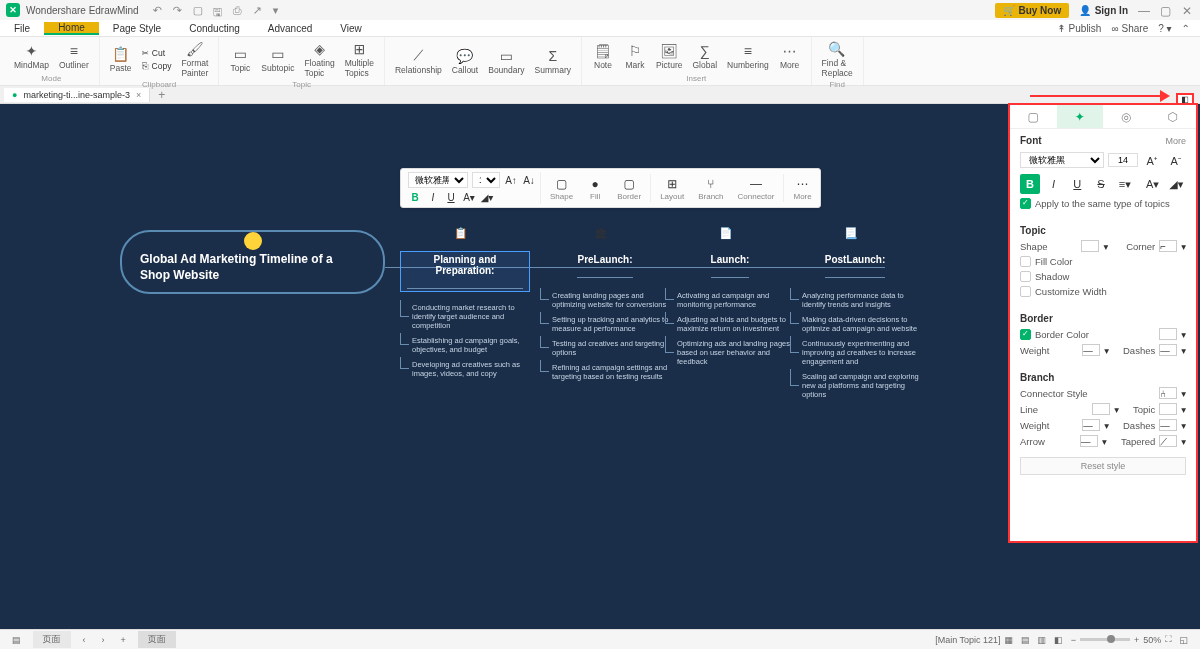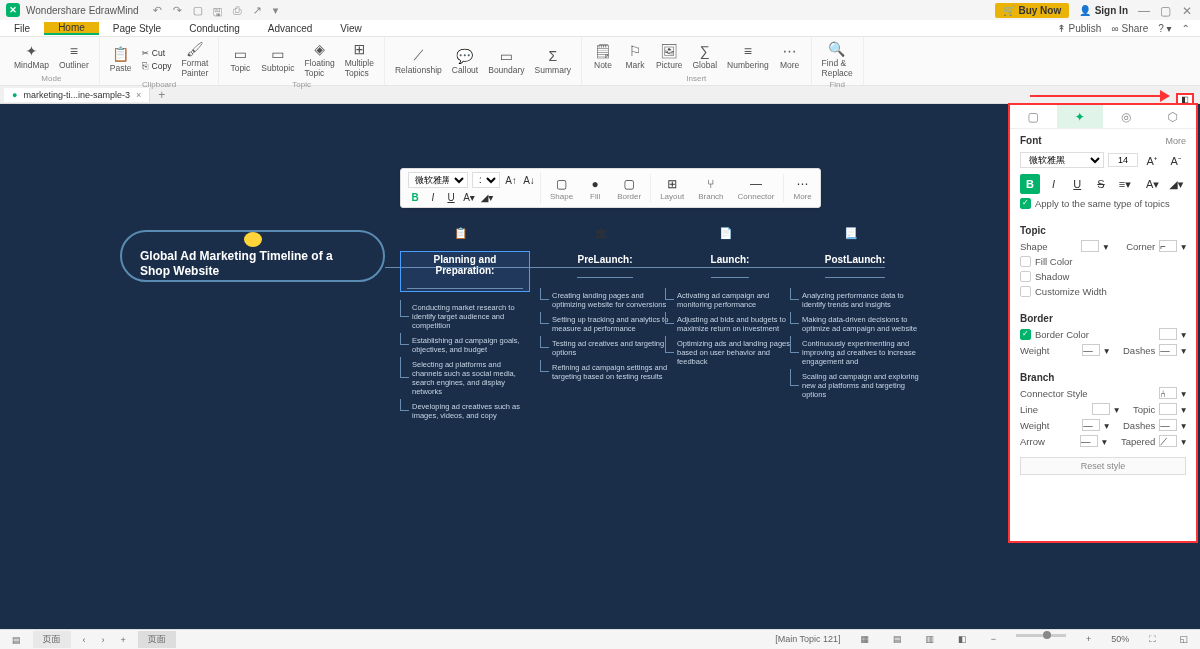--- a/index.html
+++ b/index.html
@@ -60,35 +60,35 @@
 .reset-btn{width:100%;padding:3px;border:1px solid #ddd;background:#fafafa;font-size:9px;color:#888;cursor:pointer;margin-top:6px}
 .float-toolbar{position:absolute;top:64px;left:400px;background:#fcfcfc;border:1px solid #ddd;border-radius:3px;padding:3px;display:flex;gap:4px;align-items:center;box-shadow:0 1px 3px rgba(0,0,0,.1)}
 .ft-group{display:flex;flex-direction:column;gap:2px;padding:0 4px;border-right:1px solid #eee}
 .ft-row{display:flex;gap:4px;align-items:center}
 .ft-btn{width:14px;height:14px;display:flex;align-items:center;justify-content:center;cursor:pointer;font-size:10px}
 .ft-btn.green{color:#00b36b;font-weight:bold}
 .ft-label{font-size:8px;color:#888}
 .ft-select{border:1px solid #ddd;font-size:9px;padding:1px 2px;background:#fff}
 .ft-icon-col{display:flex;flex-direction:column;align-items:center;padding:0 5px}
 .ft-icon{width:16px;height:16px;display:flex;align-items:center;justify-content:center;font-size:12px}
-.root-node{position:absolute;top:126px;left:120px;width:265px;height:52px;background:#1a2d49;border:2px solid #5a8cb3;border-radius:30px;display:flex;flex-direction:column;align-items:center;justify-content:flex-start;padding:0 18px}
+.root-node{position:absolute;top:126px;left:120px;width:265px;height:64px;background:#1a2d49;border:2px solid #5a8cb3;border-radius:30px;display:flex;flex-direction:column;align-items:center;justify-content:flex-start;padding:0 18px}
 .root-icon{width:18px;height:18px;background:#ffd43b;border-radius:50%;margin-bottom:2px}
 .root-text{color:#fff;font-size:12px;font-weight:bold;text-align:left;width:100%;line-height:1.3}
 .phase{position:absolute;top:123px;width:130px;display:flex;flex-direction:column;align-items:center}
 .phase.selected .phase-header{border:1.5px solid #4a9eff;background:rgba(74,158,255,.1)}
 .phase-icon{width:22px;height:22px;margin-bottom:2px}
 .phase-header{padding:2px 6px;width:100%;text-align:center}
 .phase-title{color:#fff;font-size:10px;font-weight:bold;border-bottom:1px solid #6a8cb0;padding-bottom:12px;display:inline-block}
 .phase-items{margin-top:8px;width:100%}
 .phase-item{color:#c5d4e3;font-size:7.5px;padding:3px 0 3px 12px;position:relative;line-height:1.2}
 .phase-item::before{content:"";position:absolute;left:0;top:0;bottom:50%;width:8px;border-left:1px solid #6a8cb0;border-bottom:1px solid #6a8cb0}
 .timeline-line{position:absolute;top:163px;left:385px;width:500px;height:1px;background:#6a8cb0}
 .statusbar{height:20px;background:#f5f5f5;border-top:1px solid #ddd;display:flex;align-items:center;padding:0 8px;gap:8px;font-size:9px;color:#666}
 .sb-left{display:flex;gap:8px;align-items:center}
-.sb-right{margin-left:auto;display:flex;gap:16px;}
+.sb-right{margin-left:auto;display:flex;gap:0;align-items:center}
 .sb-btn{cursor:pointer;padding:0 4px}
 .page-tab{background:#e8e8e8;padding:2px 10px;cursor:pointer}
 .zoom-slider{width:50px;height:3px;background:#ccc;position:relative}
 .zoom-thumb{width:8px;height:8px;background:#888;border-radius:50%;position:absolute;top:-3px;left:55%}
 </style>
 </head>
 <body>
 
 <div class="titlebar">
   <div class="logo">✕</div>
@@ -316,21 +316,20 @@
     </div>
 
     <div class="timeline-line"></div>
 
     <div class="phase selected" style="left:400px">
       <div class="phase-icon">📋</div>
       <div class="phase-header"><span class="phase-title">Planning and Preparation:</span></div>
       <div class="phase-items">
         <div class="phase-item">Conducting market research to identify target audience and competition</div>
         <div class="phase-item">Establishing ad campaign goals, objectives, and budget</div>
-        <div class="phase-item">Selecting ad platforms and channels such as social media, search engines, and display networks</div>
         <div class="phase-item">Developing ad creatives such as images, videos, and copy</div>
       </div>
     </div>
     <div class="phase" style="left:540px">
       <div class="phase-icon">🏛</div>
       <div class="phase-header"><span class="phase-title">PreLaunch:</span></div>
       <div class="phase-items">
         <div class="phase-item">Creating landing pages and optimizing website for conversions</div>
         <div class="phase-item">Setting up tracking and analytics to measure ad performance</div>
         <div class="phase-item">Testing ad creatives and targeting options</div>

